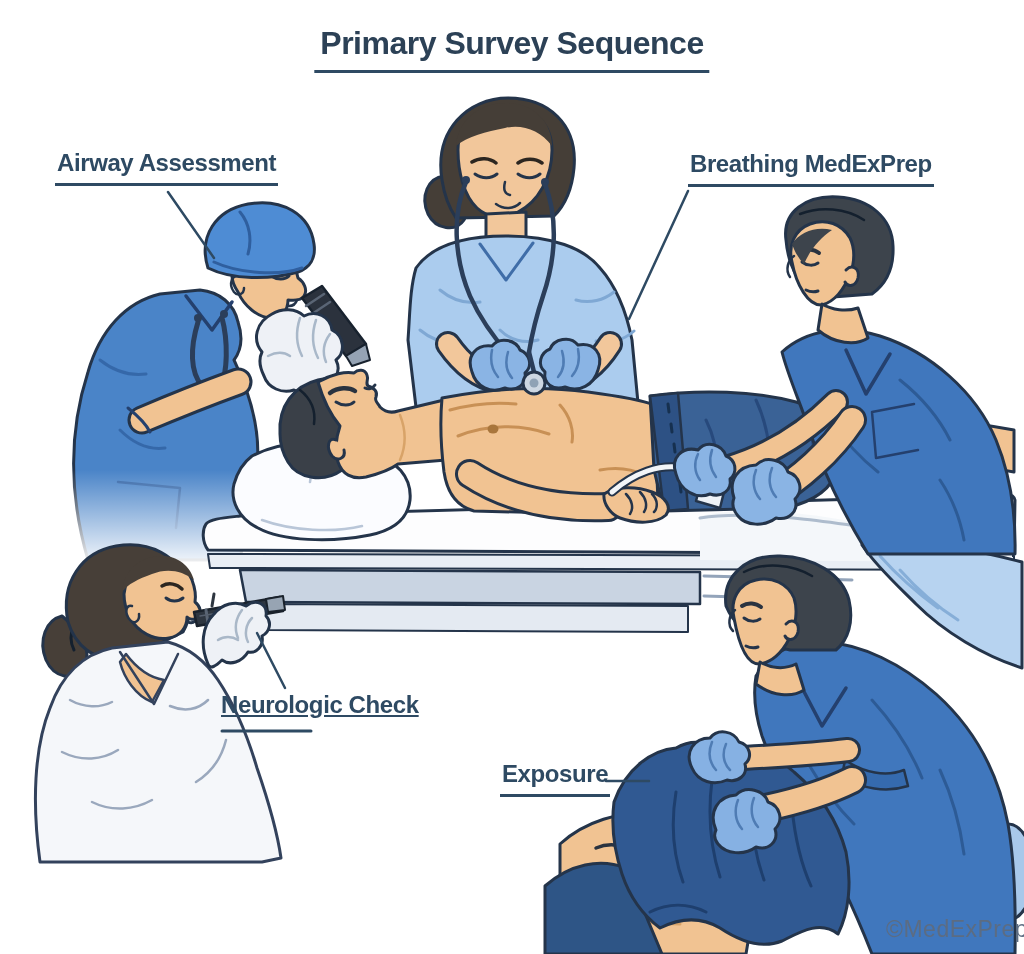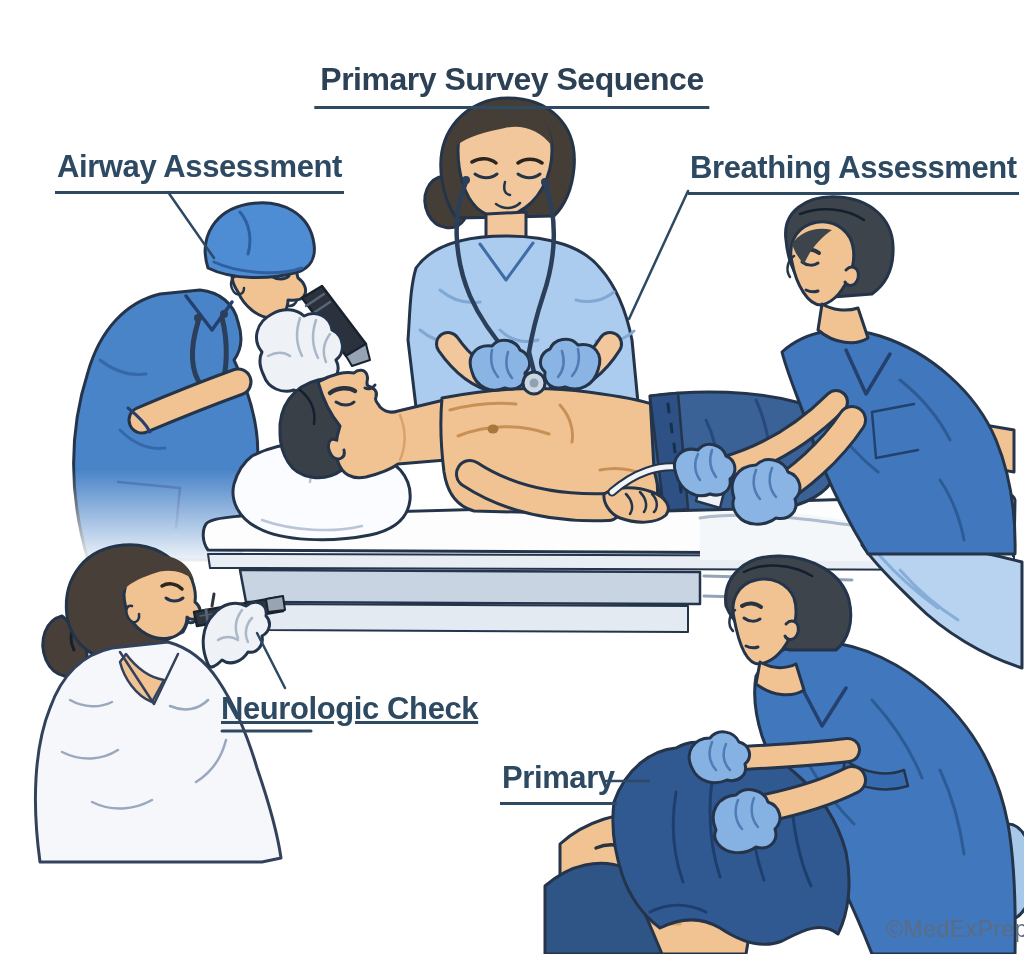--- a/index.html
+++ b/index.html
@@ -2,28 +2,28 @@
 <html><head>
 <meta charset="utf-8">
 <style>
   html,body{margin:0;padding:0;background:#ffffff;}
   .stage{
     position:relative;width:1024px;height:954px;background:#ffffff;
     overflow:hidden;font-family:"Liberation Sans","DejaVu Sans",sans-serif;
   }
   .stage svg{position:absolute;left:0;top:0;}
   .lbl{
-    position:absolute;color:#2e4a63;font-weight:700;font-size:31px;
+    position:absolute;color:#2e4a63;font-weight:700;font-size:24px;
     letter-spacing:-0.4px;white-space:nowrap;line-height:1.1;
   }
   .lbl.underlined{border-bottom:3px solid #2e4a63;padding:0 2px 7px 2px;}
   .title{
     position:absolute;top:25px;left:50%;transform:translateX(-50%);
     color:#2c4156;font-weight:700;font-size:32px;letter-spacing:-0.5px;
-    border-bottom:3px solid #2e4a63;padding:0 6px 8px 6px;white-space:nowrap;margin-top:36px;
+    border-bottom:3px solid #2e4a63;padding:0 6px 8px 6px;white-space:nowrap;
   }
   .watermark{
     position:absolute;left:886px;top:916px;color:#5c6c82;font-size:23px;
     font-weight:400;letter-spacing:0.5px;
   }
   #lbl-airway{left:55px;top:150px;}
   #lbl-breathing{left:688px;top:151px;}
   #lbl-neuro{left:221px;top:692px;text-decoration:underline;}
   #lbl-exposure{left:500px;top:761px;}
 </style>
@@ -251,17 +251,17 @@
     <line x1="168" y1="192" x2="214" y2="258"></line>
     <line x1="688" y1="191" x2="629" y2="319"></line>
     <line x1="257" y1="633" x2="285" y2="688"></line>
     <line x1="606" y1="781" x2="649" y2="781"></line>
     <line x1="222" y1="731" x2="311" y2="731" stroke-width="3"></line>
   </g>
 </svg>
 
   <div class="title">Primary Survey Sequence</div>
   <div class="lbl underlined" id="lbl-airway">Airway Assessment</div>
-  <div class="lbl underlined" id="lbl-breathing">Breathing Assessment</div>
+  <div class="lbl underlined" id="lbl-breathing">Breathing MedExPrep</div>
   <div class="lbl" id="lbl-neuro">Neurologic Check</div>
-  <div class="lbl underlined" id="lbl-exposure">Primary</div>
+  <div class="lbl underlined" id="lbl-exposure">Exposure</div>
   <div class="watermark">©MedExPrep</div>
 </div>
 
 </body></html>

